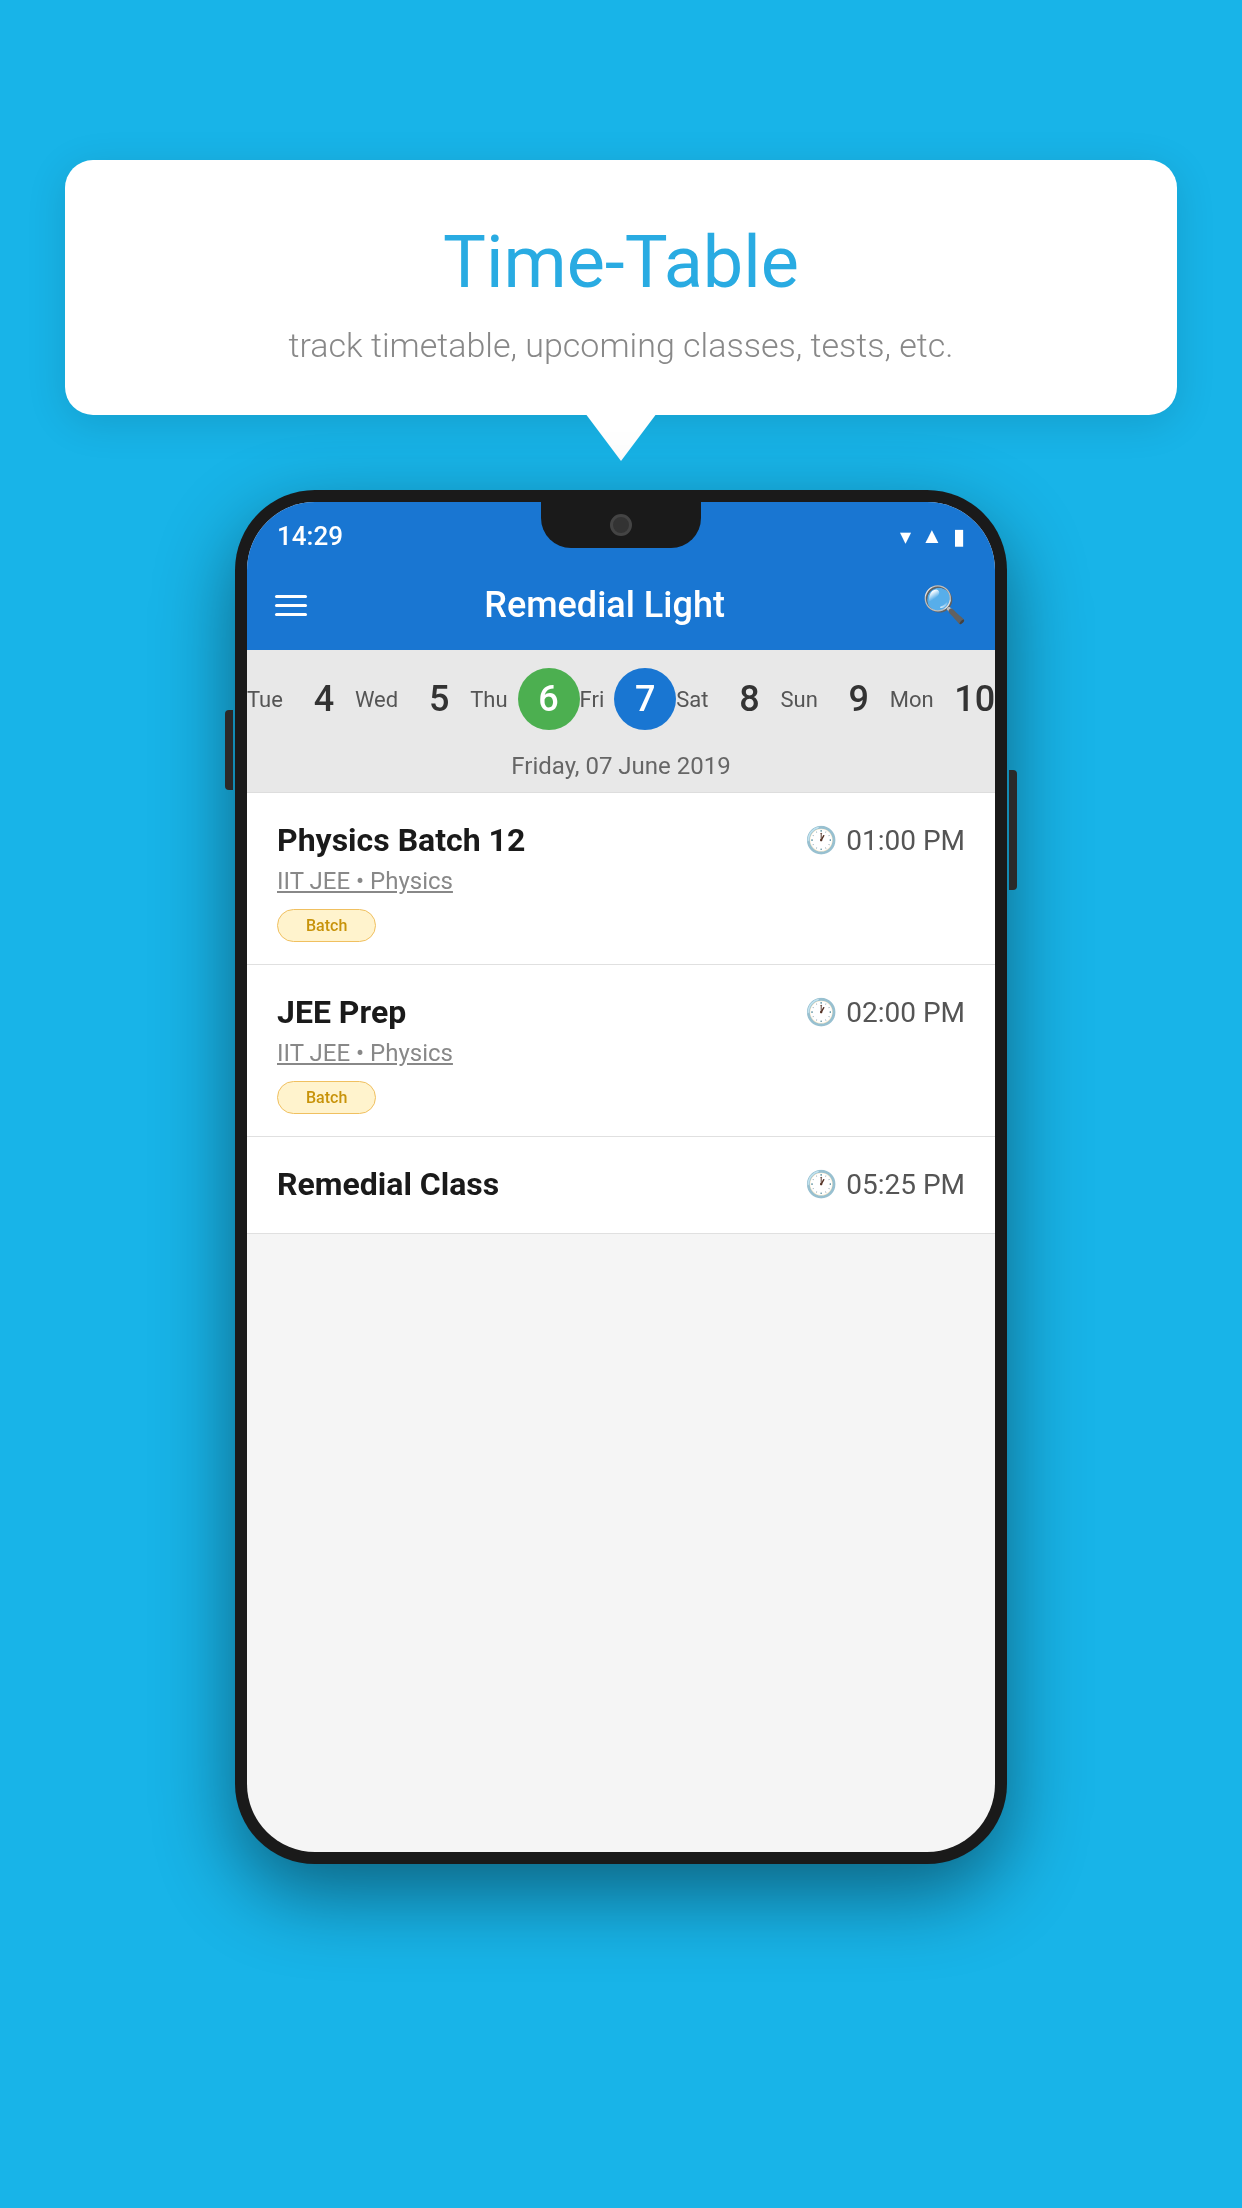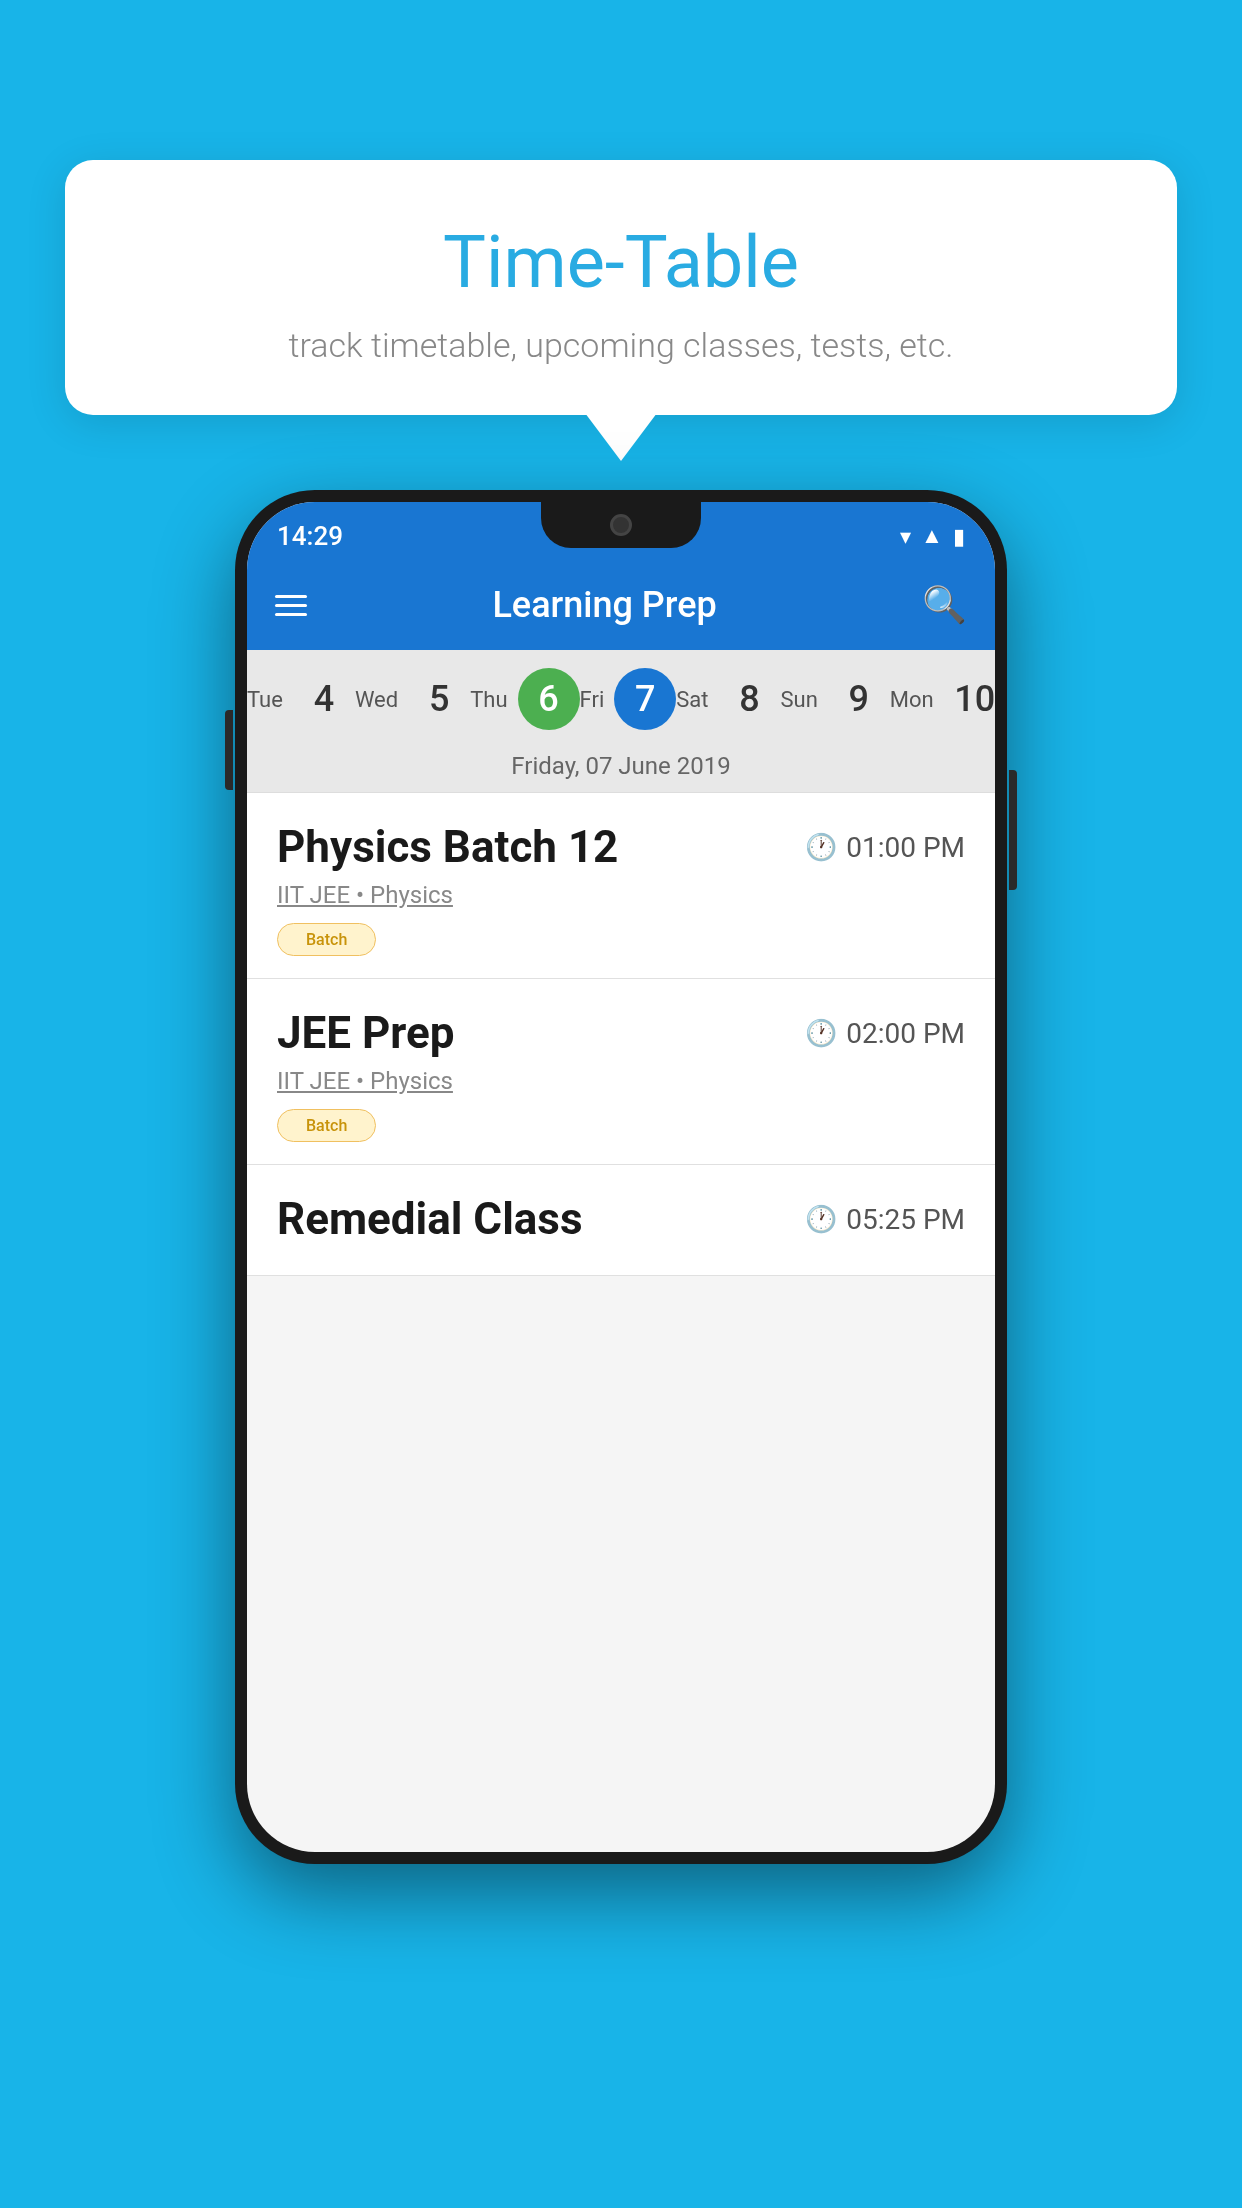--- a/index.html
+++ b/index.html
@@ -237,21 +237,21 @@
     }
 
     .class-item-header {
       display: flex;
       justify-content: space-between;
       align-items: center;
       margin-bottom: 8px;
     }
 
     .class-name {
-      font-size: 44px;
+      font-size: 32px;
       font-weight: 700;
       color: #1a1a1a;
       text-align: center;
     }
 
     .class-time {
       display: flex;
       align-items: center;
       gap: 8px;
       font-size: 28px;
@@ -328,21 +328,21 @@
           <span class="battery-icon">▮</span>
         </div>
       </div>
 
       <div class="app-bar">
         <div class="hamburger">
           <span></span>
           <span></span>
           <span></span>
         </div>
-        <div class="app-title">Learning Prep</div>
+        <div class="app-title">Remedial Light</div>
         <div class="search-btn">🔍</div>
       </div>
 
       <div class="calendar-header">
 
       <div class="day-col">
             <div class="day-name">Tue</div>
             <div class="day-number">4</div>
           </div>
           <div class="day-col">

